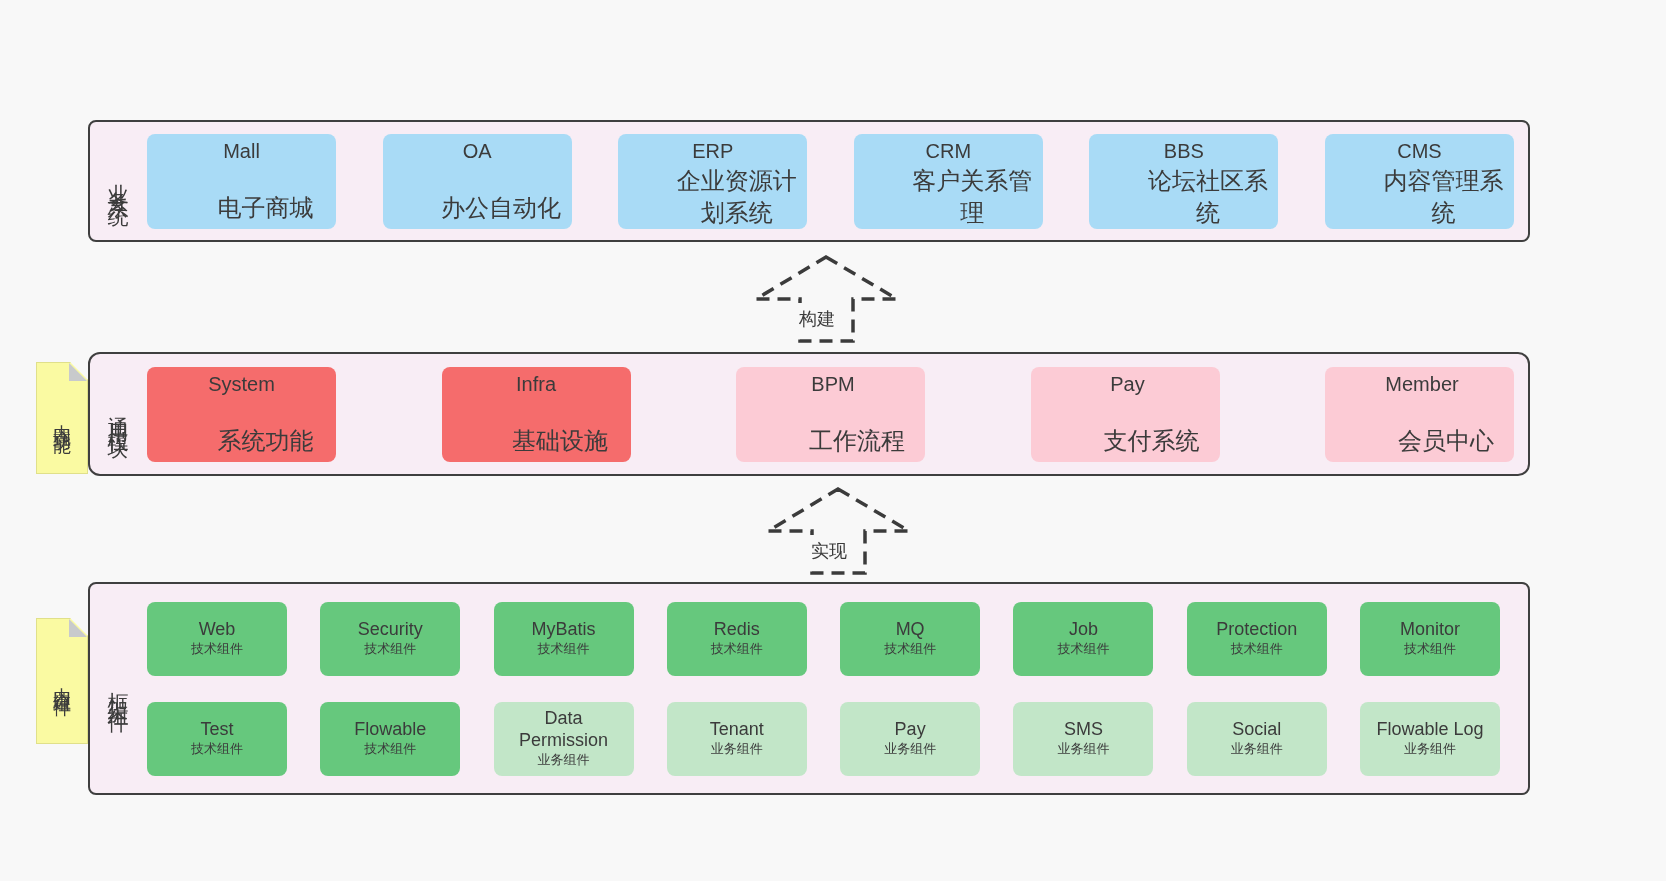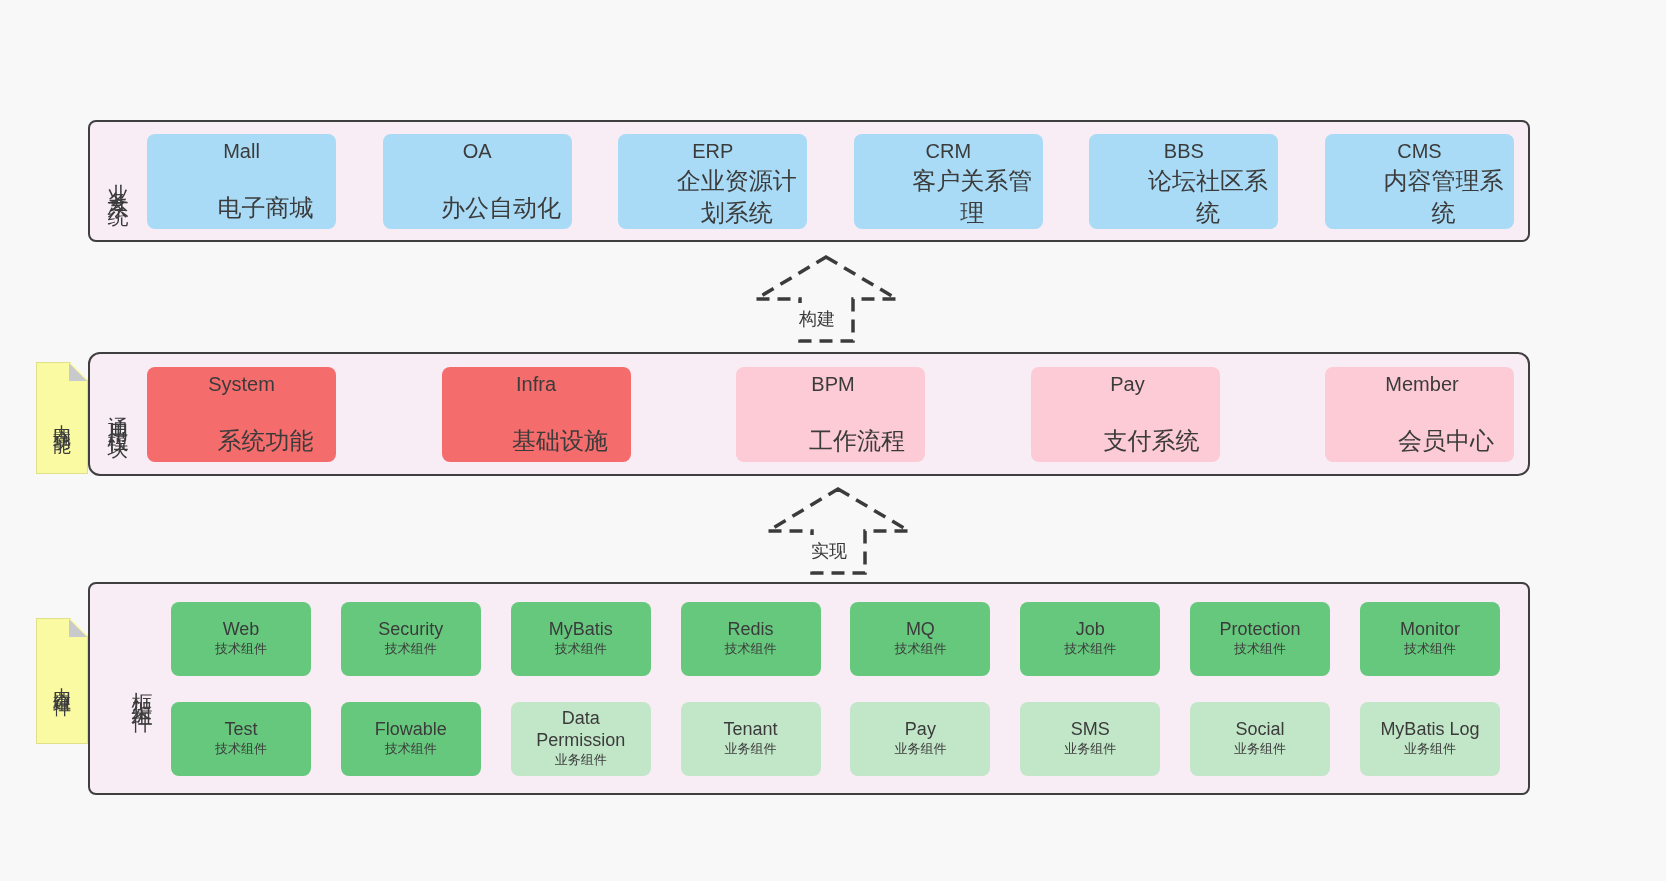--- a/index.html
+++ b/index.html
@@ -18,21 +18,21 @@
     left: 88px;
     width: 1442px;
     background: #f8edf5;
     border: 2px solid #3f3f3f;
     border-radius: 8px;
     box-sizing: border-box;
     display: flex;
   }
   .section-1 { top: 120px; height: 122px; }
   .section-2 { top: 352px; height: 124px; border-radius: 12px; }
-  .section-3 { top: 582px; height: 213px; padding-left: 24px; }
+  .section-3 { top: 582px; height: 213px; }
 
   .v-label-col {
     width: 57px;
     flex: 0 0 57px;
     display: flex;
     align-items: center;
     justify-content: center;
   }
   .v-label {
     writing-mode: vertical-rl;
@@ -261,17 +261,17 @@
     </div>
     <div class="box c-lgreen">
       <span class="title">SMS</span>
       <span class="subtitle">业务组件</span>
     </div>
     <div class="box c-lgreen">
       <span class="title">Social</span>
       <span class="subtitle">业务组件</span>
     </div>
     <div class="box c-lgreen">
-      <span class="title">MyBatis Log</span>
+      <span class="title">Flowable Log</span>
       <span class="subtitle">业务组件</span>
     </div>
   </div>
 </div>
 
 </body></html>

